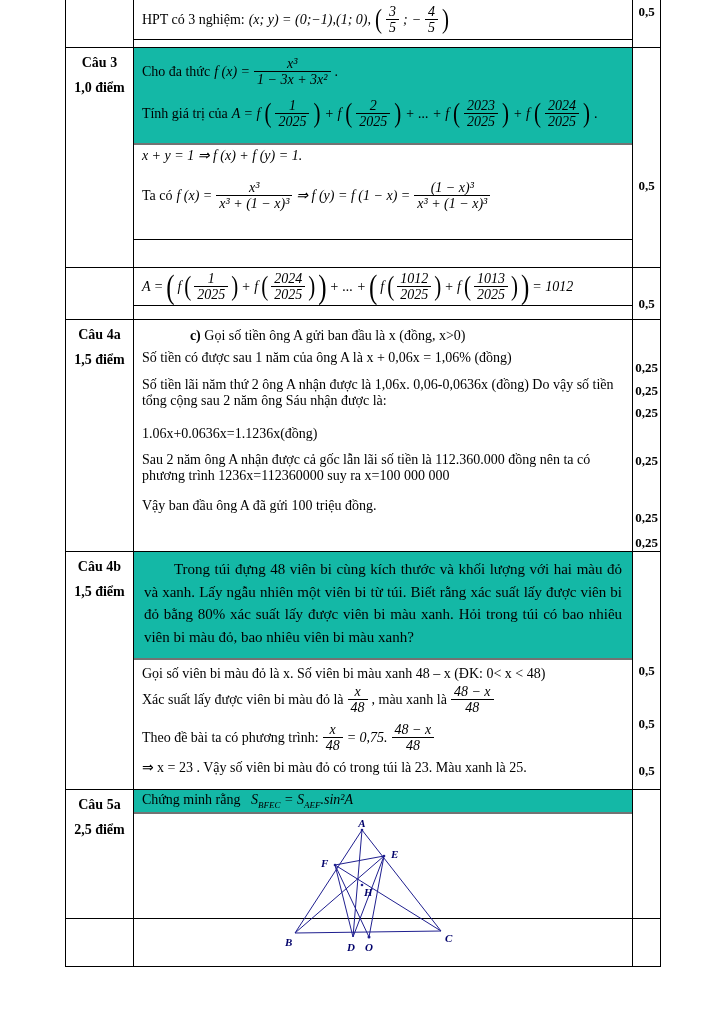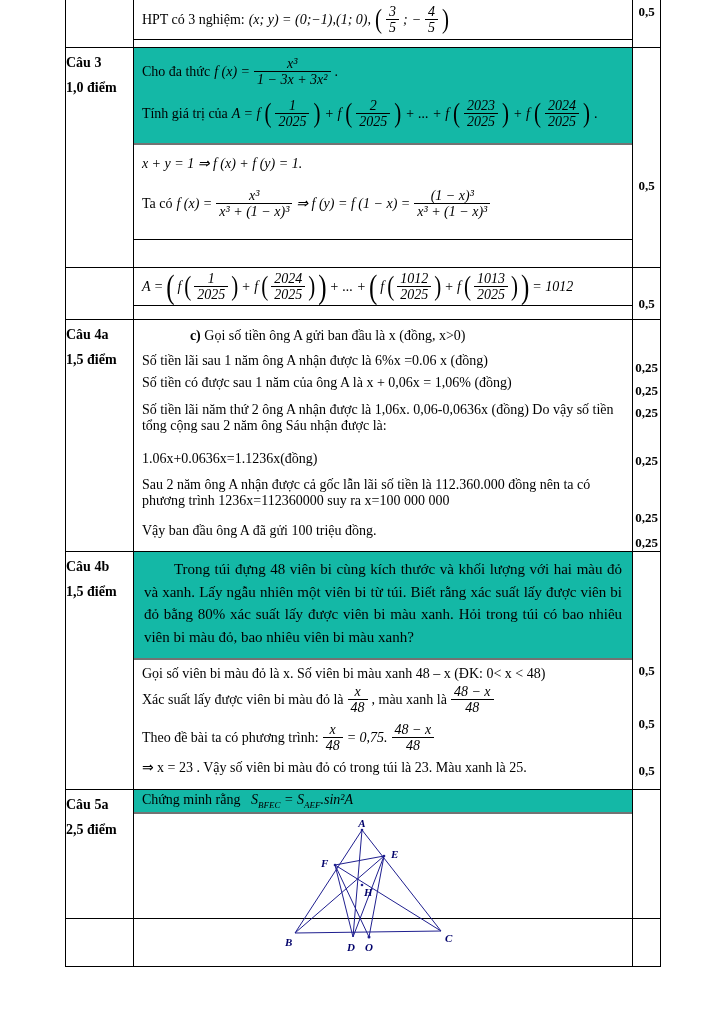--- a/index.html
+++ b/index.html
@@ -4,21 +4,21 @@
 <style>
   * { box-sizing: border-box; margin: 0; padding: 0; }
   body {
     width: 725px; height: 1024px; position: relative;
     background: #ffffff; color: #000;
     font-family: "Liberation Serif", serif;
     font-size: 14px;
   }
   .doc-table { position: absolute; left: 65px; top: 0; width: 596px; border-left: 1px solid #000; }
   .row { display: flex; border-bottom: 1px solid #000; }
-  .cell-label { width: 68px; border-right: 1px solid #000; text-align: left; padding-top: 7px; }
+  .cell-label { width: 68px; border-right: 1px solid #000; text-align: center; padding-top: 7px; }
   .cell-content { width: 500px; border-right: 1px solid #000; position: relative; }
   .cell-points { width: 28px; border-right: 1px solid #000; display: flex; flex-direction: column; align-items: center; font-weight: bold; font-size: 13px; }
   .bold { font-weight: bold; }
   .yellow { background: #14b8a6; border-bottom: 2px solid #737373; }
   .math { font-style: italic; }
   .mathline { display: flex; align-items: center; flex-wrap: wrap; gap: 4px; padding: 2px 8px; }
   .textline { padding: 0 8px; margin-left: 48px; }
   .frac { display: inline-block; vertical-align: middle; text-align: center; font-style: italic; line-height: 1.1; }
   .frac .fn { display: block; border-bottom: 1px solid #000; padding: 0 3px; }
   .frac .fd { display: block; padding: 0 3px; }
@@ -104,21 +104,21 @@
           <span class="math">+ f</span>
           <span class="bp">(</span>
           <span class="frac">
               <span class="fn">2024</span>
               <span class="fd">2025</span>
             </span>
           <span class="bp">)</span>
           <span>.</span>
         </div>
       </div>
-      <div style="height:95px;border-bottom:1px solid #000;padding-top:8px">
+      <div style="height:95px;border-bottom:1px solid #000;">
         <div class="mathline math">
           <span>x + y = 1 ⇒ f (x) + f (y) = 1.</span>
         </div>
         <div class="mathline" style="margin-top:12px">
           <span>Ta có</span>
           <span class="math">f (x) =</span>
           <span class="frac">
               <span class="fn">x³</span>
               <span class="fd">x³ + (1 − x)³</span>
             </span>
@@ -183,21 +183,20 @@
     </div>
   </div>
 
   <div class="row" style="height:232px">
     <div class="cell-label">
       <div class="bold">Câu 4a</div>
       <div class="bold" style="margin-top:9px">1,5 điểm</div>
     </div>
     <div class="cell-content" style="padding:8px 8px 0 8px">
       <div class="textline" style="padding:0"><span class="bold">c)</span> <span>Gọi số tiền ông A gửi ban đầu là x (đồng, x&gt;0)</span></div>
-      <div style="margin-top:9px">Số tiền lãi sau 1 năm ông A nhận được là 6%x =0.06 x (đồng)</div>
       <div style="margin-top:6px">Số tiền có được sau 1 năm của ông A là x + 0,06x = 1,06% (đồng)</div>
       <div style="margin-top:11px">Số tiền lãi năm thứ 2 ông A nhận được là 1,06x. 0,06-0,0636x (đồng) Do vậy số tiền tổng cộng sau 2 năm ông Sáu nhận được là:</div>
       <div style="margin-top:17px">1.06x+0.0636x=1.1236x(đồng)</div>
       <div style="margin-top:10px">Sau 2 năm ông A nhận được cả gốc lẫn lãi số tiền là 112.360.000 đồng nên ta có phương trình 1236x=112360000 suy ra x=100 000 000</div>
       <div style="margin-top:14px">Vậy ban đầu ông A đã gửi 100 triệu đồng.</div>
     </div>
     <div class="cell-points">
       <span class="pt" style="margin-top:40px">0,25</span>
       <span class="pt" style="margin-top:7px">0,25</span>
       <span class="pt" style="margin-top:6px">0,25</span>

